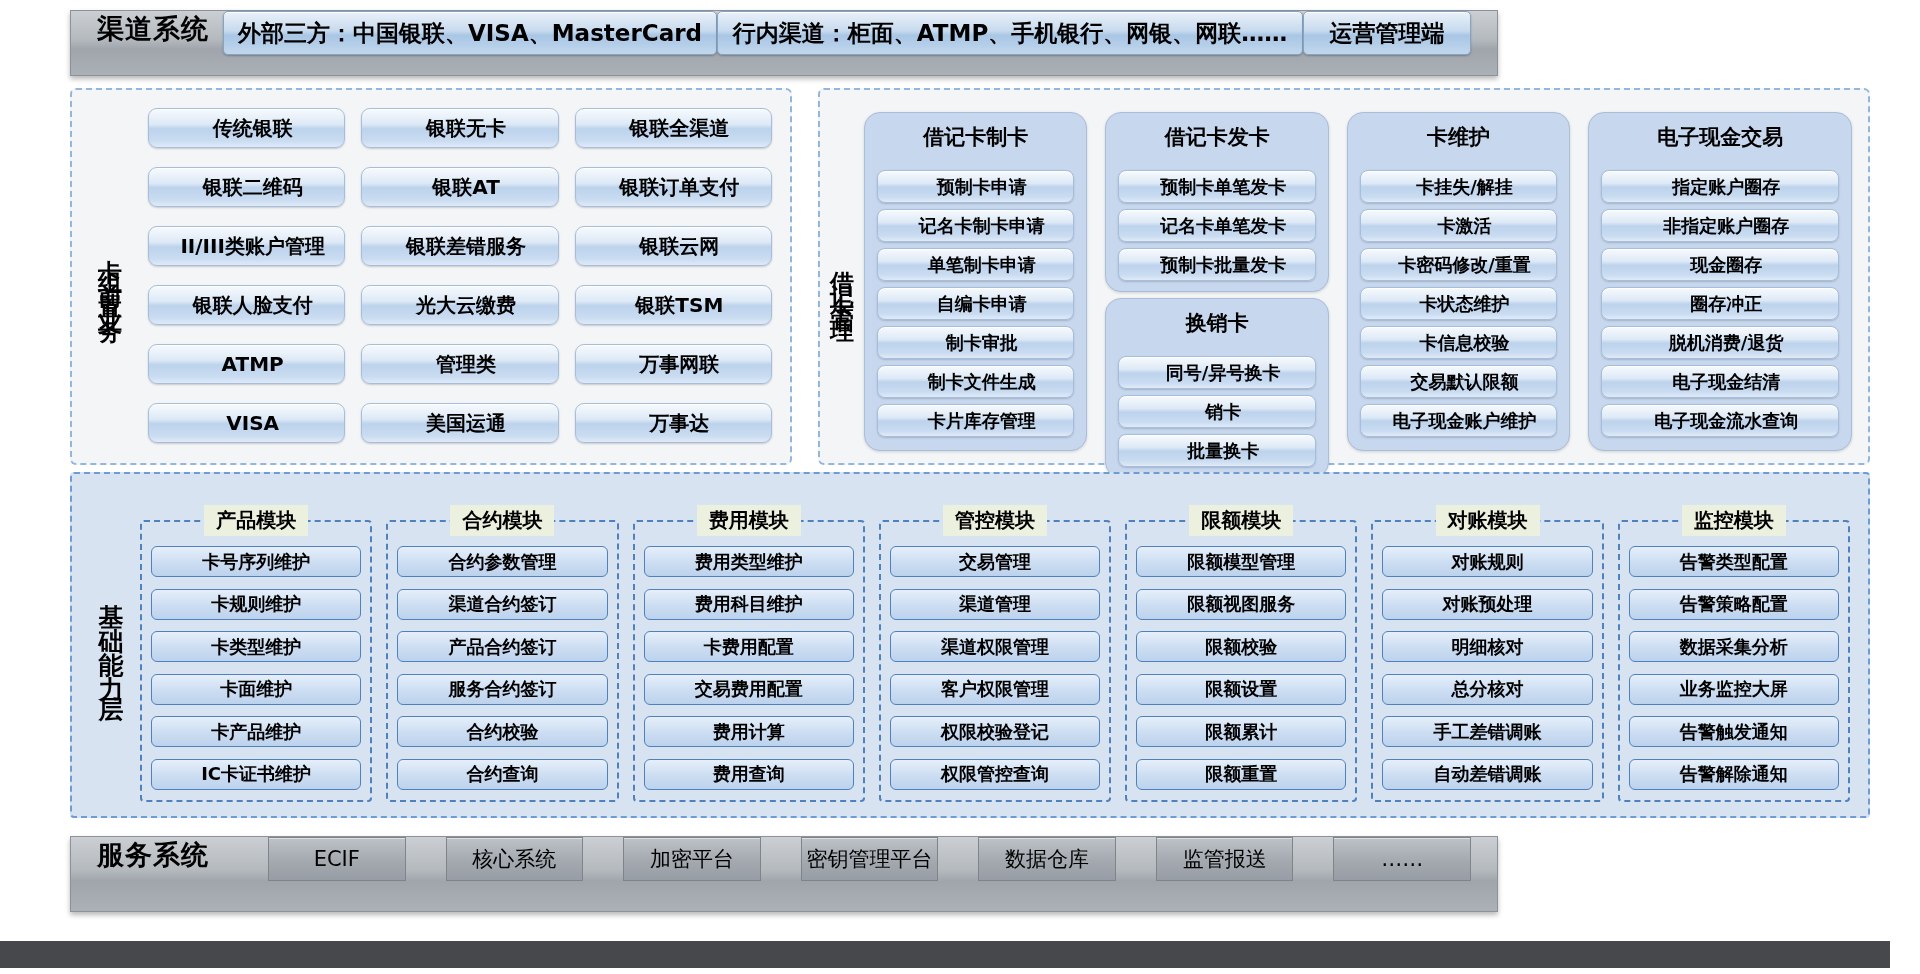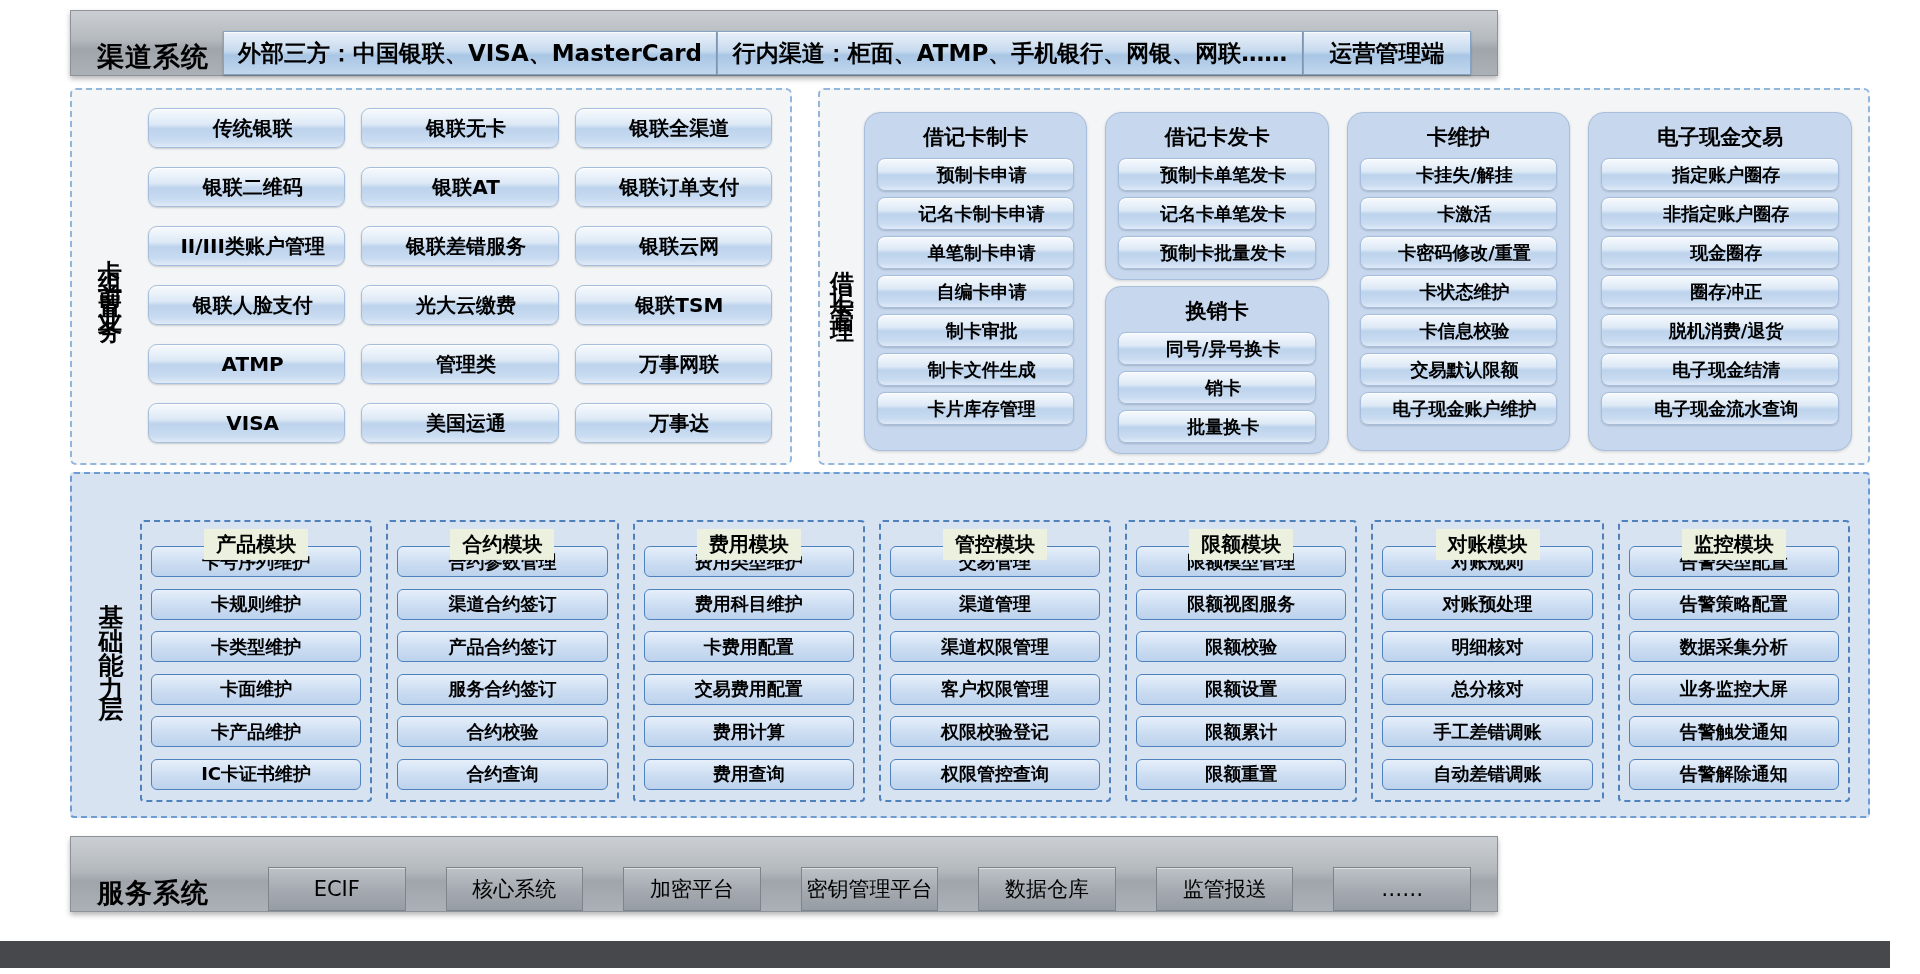--- a/index.html
+++ b/index.html
@@ -6,33 +6,33 @@
   html,body { background:#ffffff; }
   .canvas {
     position:relative; width:1920px; height:974px; background:#ffffff;
     overflow:hidden; color:#000;
     font-family:"DejaVu Sans","Liberation Sans",sans-serif;
   }
 
   
   .bar {
     position:absolute; left:70px; width:1428px;
-    display:flex; align-items:flex-end;
+    display:flex; align-items:flex-start;
     background:linear-gradient(180deg,#cbcfd3 0%,#b4b9be 45%,#9fa5ab 60%,#abb1b7 100%);
     border:1px solid #8d9298; box-shadow:0 3px 5px rgba(0,0,0,.28);
   }
   .top-bar { top:10px; height:66px; padding:0 26px; }
   .service-bar { top:836px; height:76px; padding:0 26px; }
   .bar-label { font-size:27px; font-weight:bold; white-space:nowrap; letter-spacing:1px; }
   .top-bar .bar-label { width:132px; }
   .service-bar .bar-label { width:118px; }
 
   .channel-box {
     height:44px; display:flex; align-items:center; justify-content:center;
-    font-size:23px; font-weight:bold; border-radius:0;
+    font-size:23px; font-weight:bold; border-radius:5px;
     background:linear-gradient(180deg,#eaf1f9 0%,#c7daee 45%,#a9c6e5 56%,#c1d7ed 100%);
     border:1px solid #87a3c4;
     box-shadow:inset 0 1px 0 rgba(255,255,255,.8), 0 1px 2px rgba(0,0,0,.25);
     white-space:nowrap; padding:0 14px;
   }
   .cb1 { width:580px; margin-left:14px; }
   .cb2 { width:748px; }
   .cb3 { width:208px; margin-left:auto; }
 
   
@@ -67,20 +67,21 @@
 
   
   .debit-cols { flex:1; display:flex; gap:18px; }
   .col { flex:1; display:flex; }
   .col-last { flex:1.18; display:flex; }
   .col2 { flex:1; display:flex; flex-direction:column; gap:6px; }
   .subpanel {
     background:#c7d8ee; border:1px solid #a9bedb; border-radius:16px;
     padding:8px 12px 10px; display:flex; flex-direction:column; flex:1;
     box-shadow:0 1px 3px rgba(0,0,0,.15);
+    gap:12px;
   }
   .subpanel-title { text-align:center; font-size:21px; font-weight:bold; padding:2px 0 7px; white-space:nowrap; }
   .subpanel-items { display:flex; flex-direction:column; flex:1; justify-content:flex-start; gap:6px; }
   .btn-sm { height:33px; display:flex; align-items:center; justify-content:center;
             font-size:18px; font-weight:bold; border-radius:8px; white-space:nowrap; }
 
   
   .foundation {
     position:absolute; left:70px; top:472px; width:1800px; height:346px;
     background:#d8e3f2; border:2px dashed #6f9cd3; border-radius:4px;
@@ -91,21 +92,21 @@
     writing-mode:vertical-rl; text-orientation:upright;
     display:flex; align-items:center; justify-content:center; white-space:nowrap;
   }
   .modules { flex:1; display:flex; gap:14px; padding-top:22px; }
   .module {
     flex:1; position:relative; border:2px dashed #4f81bd; border-radius:4px;
     margin-top:14px; padding:24px 9px 10px; display:flex; flex-direction:column;
   }
   .module-header {
     position:absolute; top:0; left:50%; transform:translate(-50%,-55%);
-    background:#ebf1de; padding:2px 12px; font-size:20px; font-weight:bold; white-space:nowrap;margin-top:24px;
+    background:#ebf1de; padding:2px 12px; font-size:20px; font-weight:bold; white-space:nowrap;
   }
   .module-items { flex:1; display:flex; flex-direction:column; justify-content:space-between;text-align:center; }
   .module-item {
     height:31px; display:flex; align-items:center; justify-content:center;
     font-size:18px; font-weight:600; white-space:nowrap;
     background:linear-gradient(180deg,#e6effa 0%,#ccddf2 55%,#bcd2ec 100%);
     border:1px solid #4f81bd; border-radius:6px;
   }
 
   

